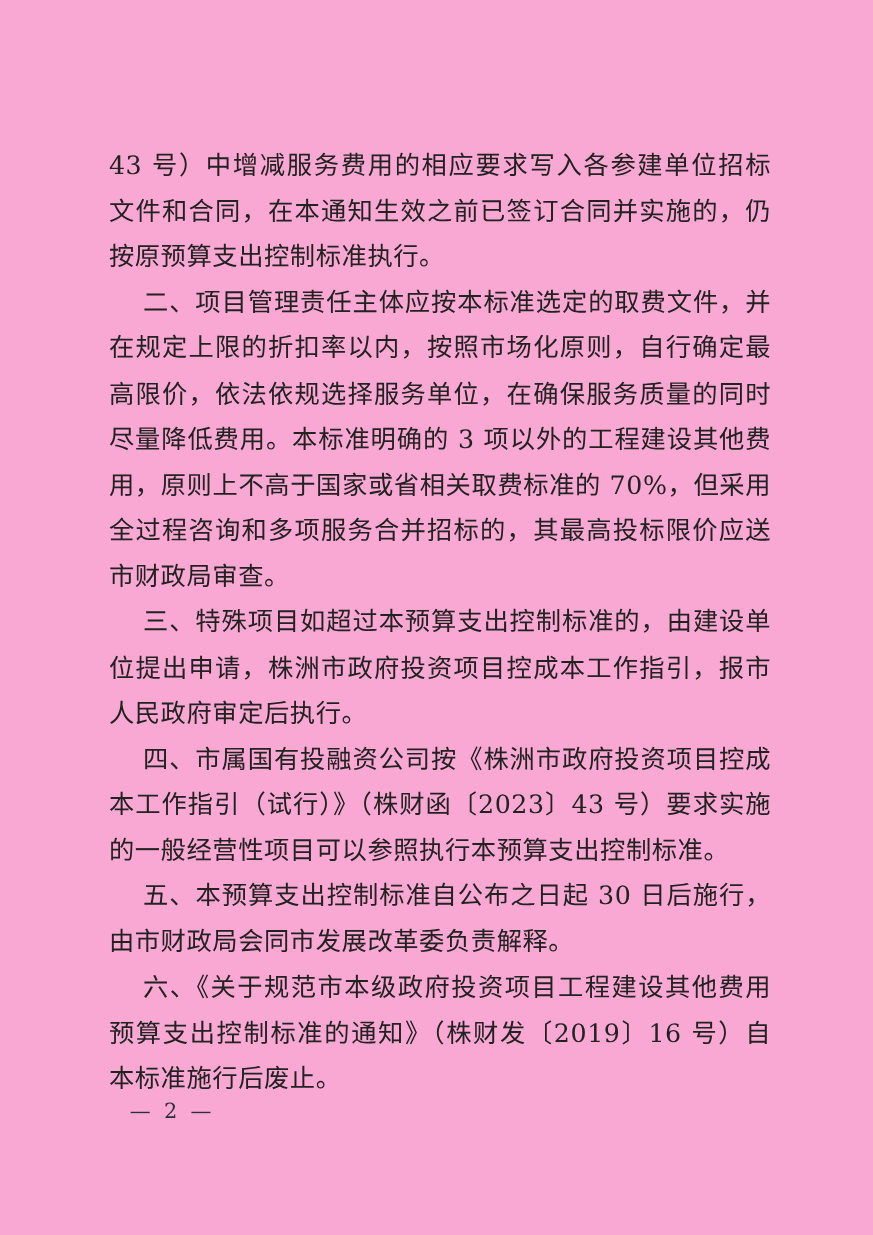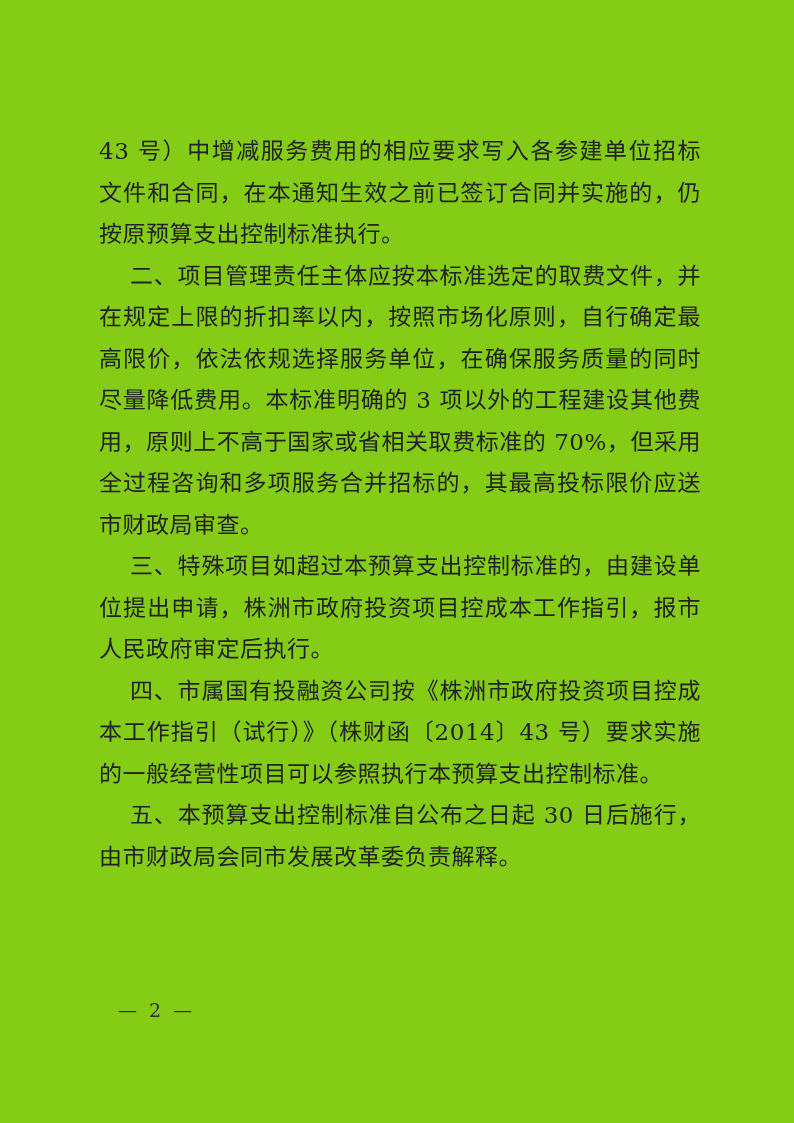--- a/index.html
+++ b/index.html
@@ -4,21 +4,21 @@
 <style>
   html, body {
     margin: 0;
     padding: 0;
     background: #ffffff;
   }
   .page {
     position: relative;
     width: 794px;
     height: 1123px;
-    background: #84cc16;
+    background: #f9a8d4;
     overflow: hidden;
     font-family: "DejaVu Serif", serif;
   }
   .content {
     position: absolute;
     left: 99px;
     top: 131px;
     width: 602px;
   }
   .content p {
@@ -45,18 +45,19 @@
   }
 </style>
 </head>
 <body>
 
 <div class="page">
   <div class="content">
     <p>43 号）中增减服务费用的相应要求写入各参建单位招标文件和合同，在本通知生效之前已签订合同并实施的，仍按原预算支出控制标准执行。</p>
     <p class="indented">二、项目管理责任主体应按本标准选定的取费文件，并在规定上限的折扣率以内，按照市场化原则，自行确定最高限价，依法依规选择服务单位，在确保服务质量的同时尽量降低费用。本标准明确的 3 项以外的工程建设其他费用，原则上不高于国家或省相关取费标准的 70%，但采用全过程咨询和多项服务合并招标的，其最高投标限价应送市财政局审查。</p>
     <p class="indented">三、特殊项目如超过本预算支出控制标准的，由建设单位提出申请，株洲市政府投资项目控成本工作指引，报市人民政府审定后执行。</p>
-    <p class="indented">四、市属国有投融资公司按《株洲市政府投资项目控成本工作指引（试行）》（株财函〔2014〕43 号）要求实施的一般经营性项目可以参照执行本预算支出控制标准。</p>
+    <p class="indented">四、市属国有投融资公司按《株洲市政府投资项目控成本工作指引（试行）》（株财函〔2023〕43 号）要求实施的一般经营性项目可以参照执行本预算支出控制标准。</p>
     <p class="indented">五、本预算支出控制标准自公布之日起 30 日后施行，由市财政局会同市发展改革委负责解释。</p>
+    <p class="indented">六、《关于规范市本级政府投资项目工程建设其他费用预算支出控制标准的通知》（株财发〔2019〕16 号）自本标准施行后废止。</p>
   </div>
 
   <div class="page-number">— 2 —</div>
 </div>
 
 </body></html>

